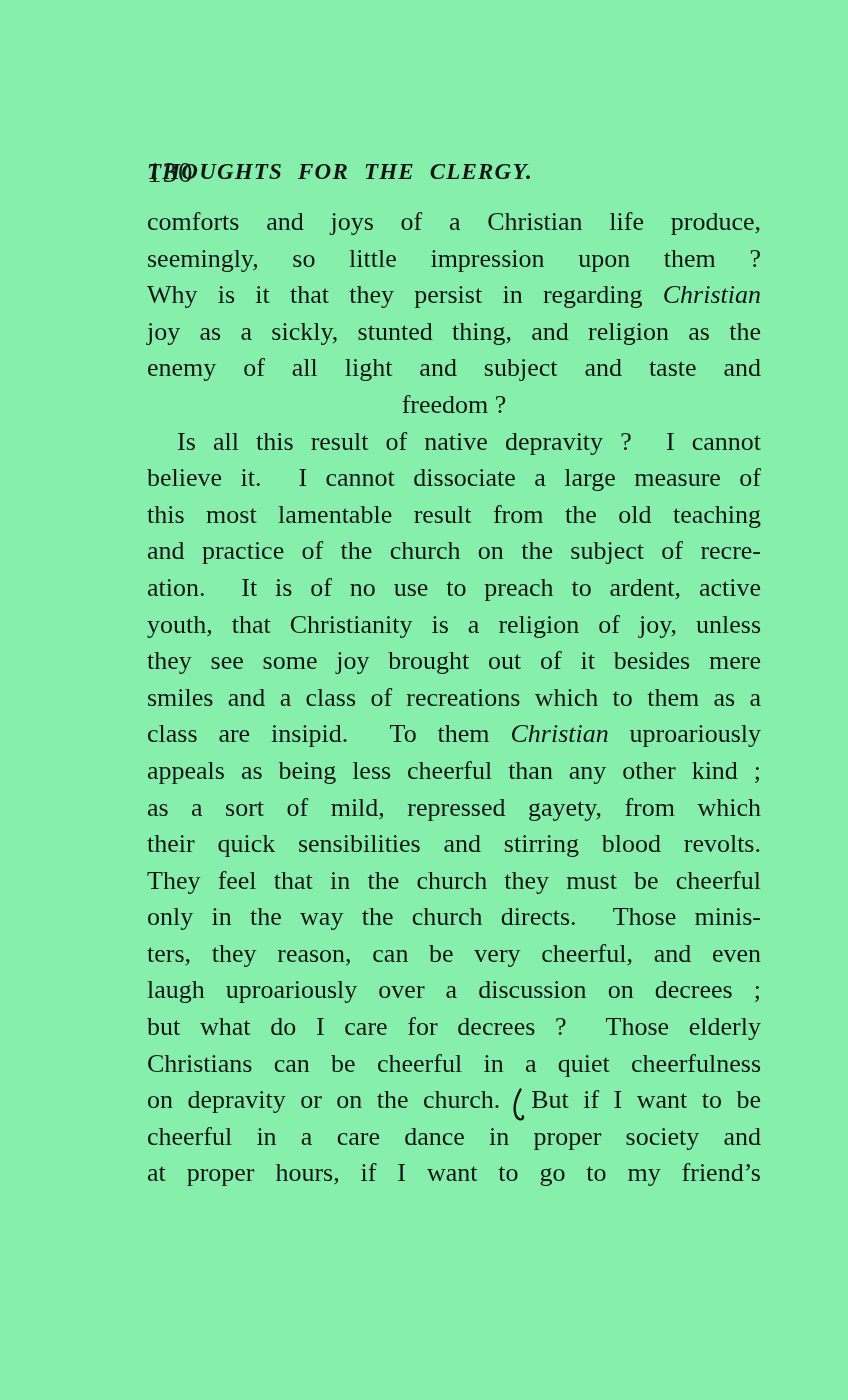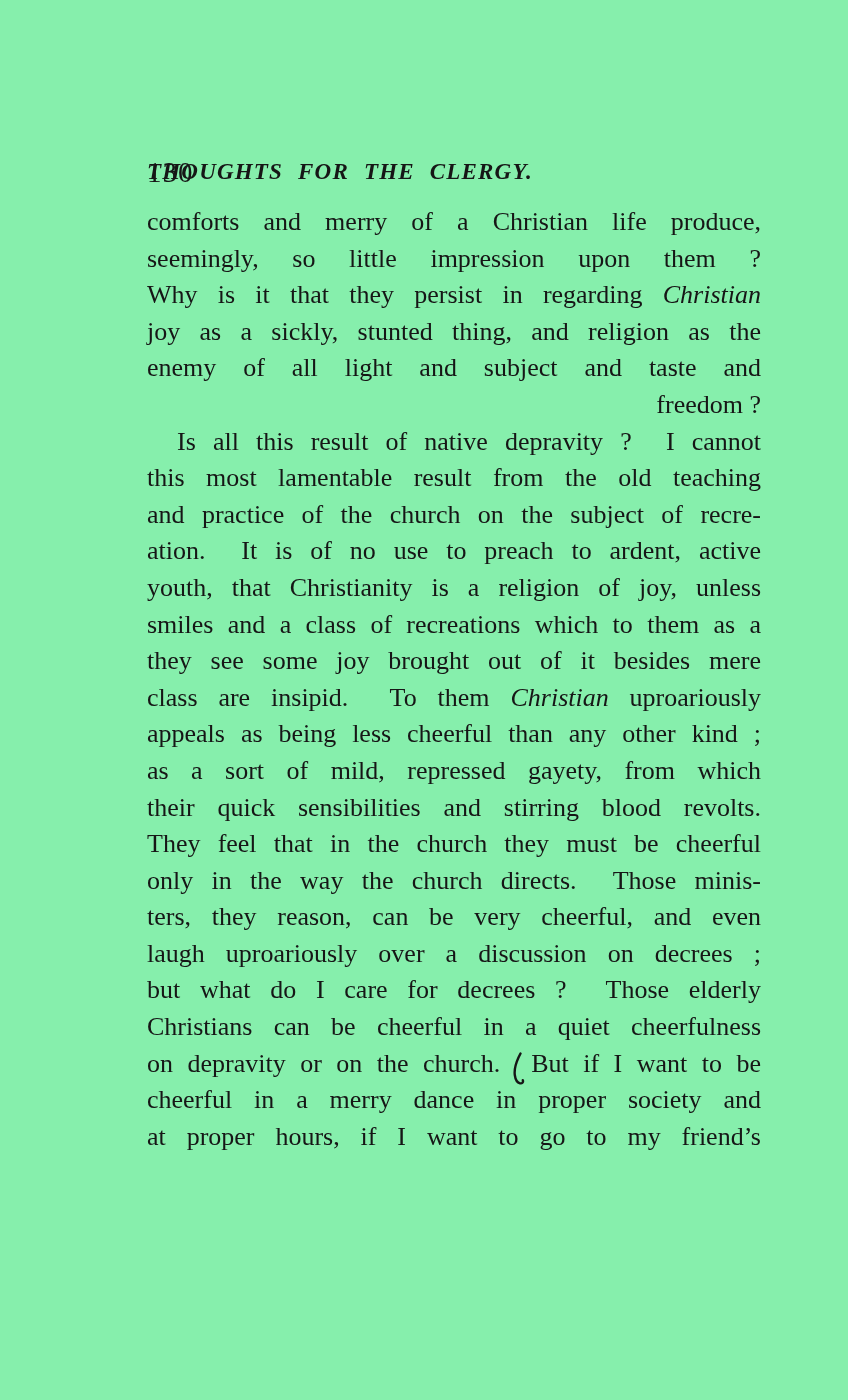--- a/index.html
+++ b/index.html
@@ -49,21 +49,21 @@
   .body-text {
     position: absolute;
     top: 204px;
     left: 147px;
     width: 614px;
     font-size: 26px;
     line-height: 36.6px;
   }
   .line {
     height: 36.6px;
-    text-align: right;
+    text-align: center;
   }
   .line.just {
     text-align: justify;
     text-align-last: justify;
     -moz-text-align-last: justify;
   }
   .line.ind {
     text-indent: 30px;
   }
   .it {
@@ -84,42 +84,43 @@
 </style>
 </head>
 <body>
 
 <div class="page">
   <header class="running-head">
     <span class="folio">130</span>
     <span class="head-title">THOUGHTS FOR THE CLERGY.</span>
   </header>
   <main class="body-text">
-      <div class="line just"><span>comforts and merry of a Christian life produce,</span></div>
+      <div class="line just"><span>comforts and joys of a Christian life produce,</span></div>
       <div class="line just"><span>seemingly, so little impression upon them&nbsp;?</span></div>
       <div class="line just"><span>Why is it that they persist in regarding </span><span class="it">Christian</span></div>
       <div class="line just"><span>joy as a sickly, stunted thing, and religion as the</span></div>
       <div class="line just"><span>enemy of all light and subject and taste and</span></div>
       <div class="line"><span>freedom&nbsp;?</span></div>
       <div class="line just ind"><span>Is all this result of native depravity&nbsp;?&nbsp; I cannot</span></div>
+      <div class="line just"><span>believe it.&nbsp; I cannot dissociate a large measure of</span></div>
       <div class="line just"><span>this most lamentable result from the old teaching</span></div>
       <div class="line just"><span>and practice of the church on the subject of recre-</span></div>
       <div class="line just"><span>ation.&nbsp; It is of no use to preach to ardent, active</span></div>
       <div class="line just"><span>youth, that Christianity is a religion of joy, unless</span></div>
+      <div class="line just"><span>they see some joy brought out of it besides mere</span></div>
       <div class="line just"><span>smiles and a class of recreations which to them as a</span></div>
-      <div class="line just"><span>they see some joy brought out of it besides mere</span></div>
       <div class="line just"><span>class are insipid.&nbsp; To them </span><span class="it">Christian</span><span> uproariously</span></div>
       <div class="line just"><span>appeals as being less cheerful than any other kind&nbsp;;</span></div>
       <div class="line just"><span>as a sort of mild, repressed gayety, from which</span></div>
       <div class="line just"><span>their quick sensibilities and stirring blood revolts.</span></div>
       <div class="line just"><span>They feel that in the church they must be cheerful</span></div>
       <div class="line just"><span>only in the way the church directs.&nbsp; Those minis-</span></div>
       <div class="line just"><span>ters, they reason, can be very cheerful, and even</span></div>
       <div class="line just"><span>laugh uproariously over a discussion on decrees&nbsp;;</span></div>
       <div class="line just"><span>but what do I care for decrees&nbsp;?&nbsp; Those elderly</span></div>
       <div class="line just"><span>Christians can be cheerful in a quiet cheerfulness</span></div>
       <div class="line just"><span>on depravity or on the church.</span><span class="pen-mark"><svg viewBox="0 0 17 34" xmlns="http://www.w3.org/2000/svg">
             <path d="M12.5,1.5 L10.5,5.5 C8,11 6,17 6.8,23 C7.3,27 9,30.5 12,31.3 C14,31.8 15.6,30.4 14.8,28.2" fill="none" stroke="#161616" stroke-width="2.4" stroke-linecap="round"></path>
           </svg></span><span>But if I want to be</span></div>
-      <div class="line just"><span>cheerful in a merry dance in proper society and</span></div>
+      <div class="line just"><span>cheerful in a care dance in proper society and</span></div>
       <div class="line just"><span>at proper hours, if I want to go to my friend’s</span></div>
     </main>
 </div>
 
 </body></html>

